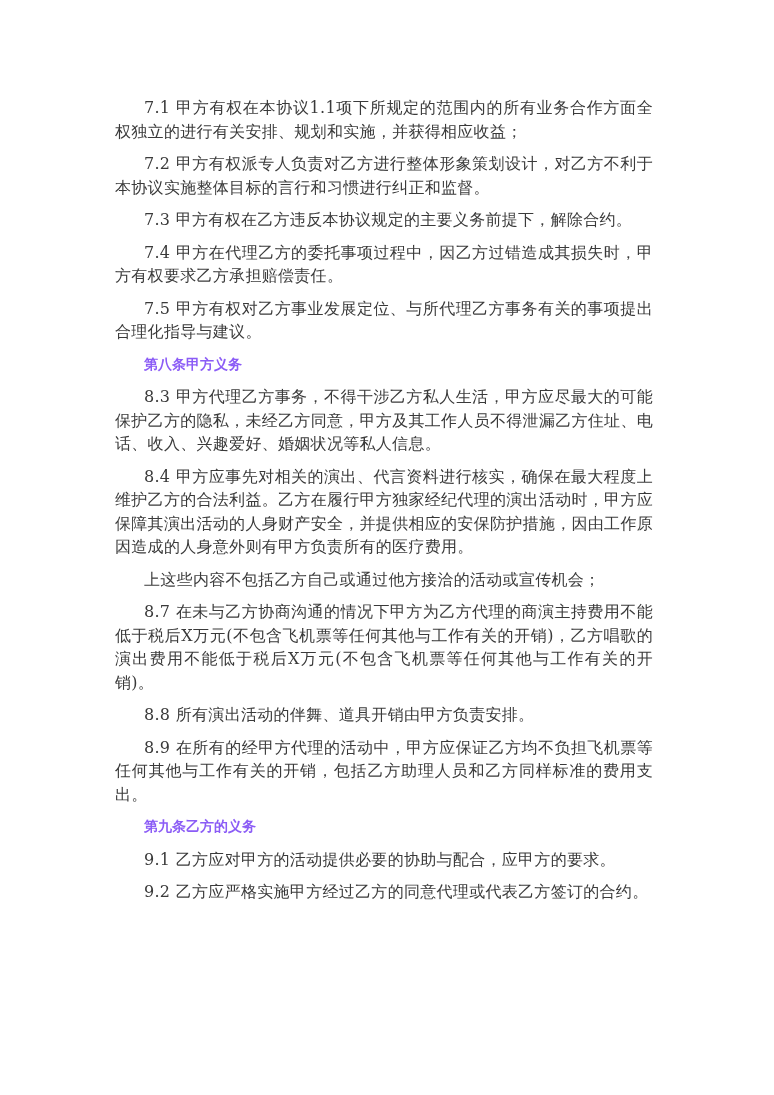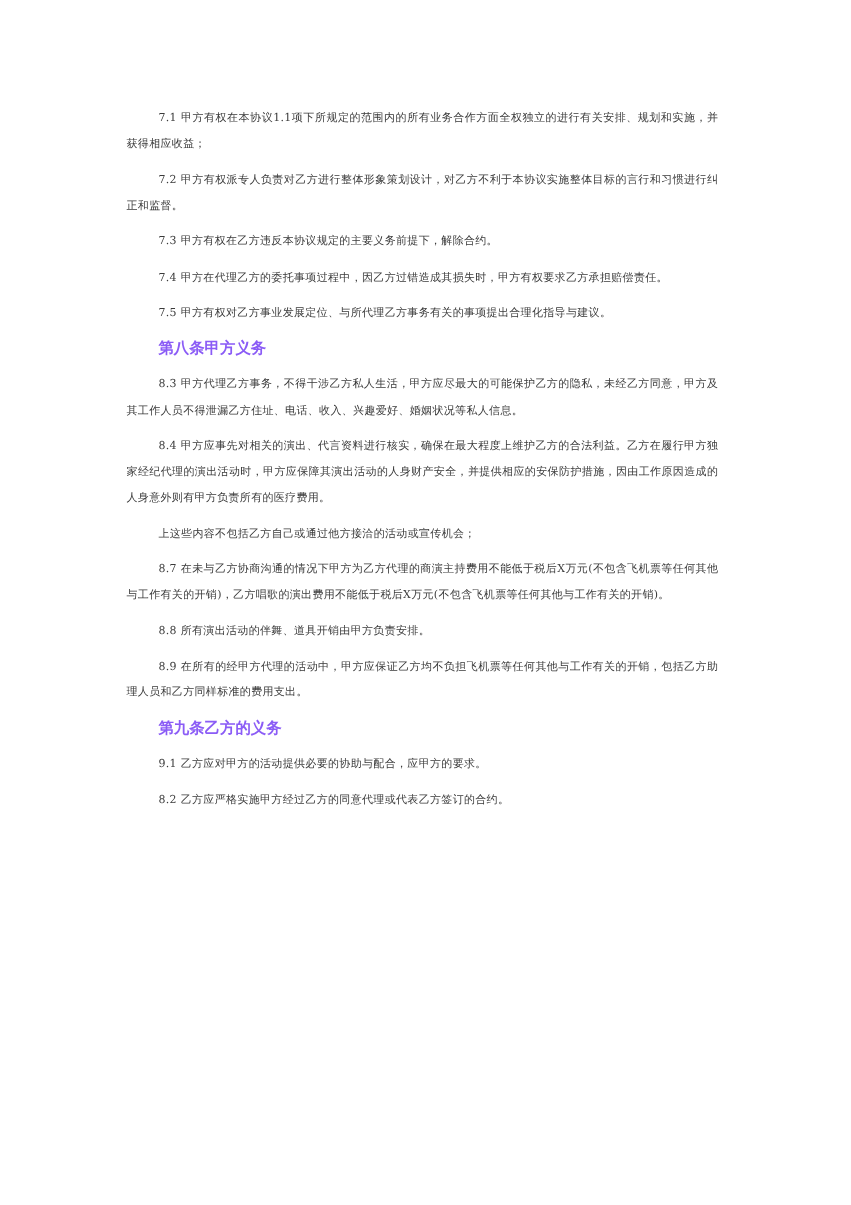--- a/index.html
+++ b/index.html
@@ -15,21 +15,21 @@
       font-family: "DejaVu Serif", "Liberation Serif", serif;
       color: #3a3a3a;
     }
     .page {
       position: absolute;
       left: 115px;
       top: 96px;
       width: 538px;
     }
     .para {
-      font-size: 10px;
+      font-size: 16px;
       line-height: 23.5px;
       text-indent: 29px;
       margin: 0 0 9px 0;
       text-align: justify;
       letter-spacing: 0.3px;
     }
     .heading {
       font-family: "DejaVu Sans", "Liberation Sans", sans-serif;
       font-weight: bold;
       font-size: 14px;
@@ -50,14 +50,14 @@
   <p class="para">7.5 甲方有权对乙方事业发展定位、与所代理乙方事务有关的事项提出合理化指导与建议。</p>
   <p class="heading">第八条甲方义务</p>
   <p class="para">8.3 甲方代理乙方事务，不得干涉乙方私人生活，甲方应尽最大的可能保护乙方的隐私，未经乙方同意，甲方及其工作人员不得泄漏乙方住址、电话、收入、兴趣爱好、婚姻状况等私人信息。</p>
   <p class="para">8.4 甲方应事先对相关的演出、代言资料进行核实，确保在最大程度上维护乙方的合法利益。乙方在履行甲方独家经纪代理的演出活动时，甲方应保障其演出活动的人身财产安全，并提供相应的安保防护措施，因由工作原因造成的人身意外则有甲方负责所有的医疗费用。</p>
   <p class="para">上这些内容不包括乙方自己或通过他方接洽的活动或宣传机会；</p>
   <p class="para">8.7 在未与乙方协商沟通的情况下甲方为乙方代理的商演主持费用不能低于税后X万元(不包含飞机票等任何其他与工作有关的开销)，乙方唱歌的演出费用不能低于税后X万元(不包含飞机票等任何其他与工作有关的开销)。</p>
   <p class="para">8.8 所有演出活动的伴舞、道具开销由甲方负责安排。</p>
   <p class="para">8.9 在所有的经甲方代理的活动中，甲方应保证乙方均不负担飞机票等任何其他与工作有关的开销，包括乙方助理人员和乙方同样标准的费用支出。</p>
   <p class="heading">第九条乙方的义务</p>
   <p class="para">9.1 乙方应对甲方的活动提供必要的协助与配合，应甲方的要求。</p>
-  <p class="para">8.2 乙方应严格实施甲方经过乙方的同意代理或代表乙方签订的合约。</p>
+  <p class="para">9.2 乙方应严格实施甲方经过乙方的同意代理或代表乙方签订的合约。</p>
 </div>
 
 </body></html>

